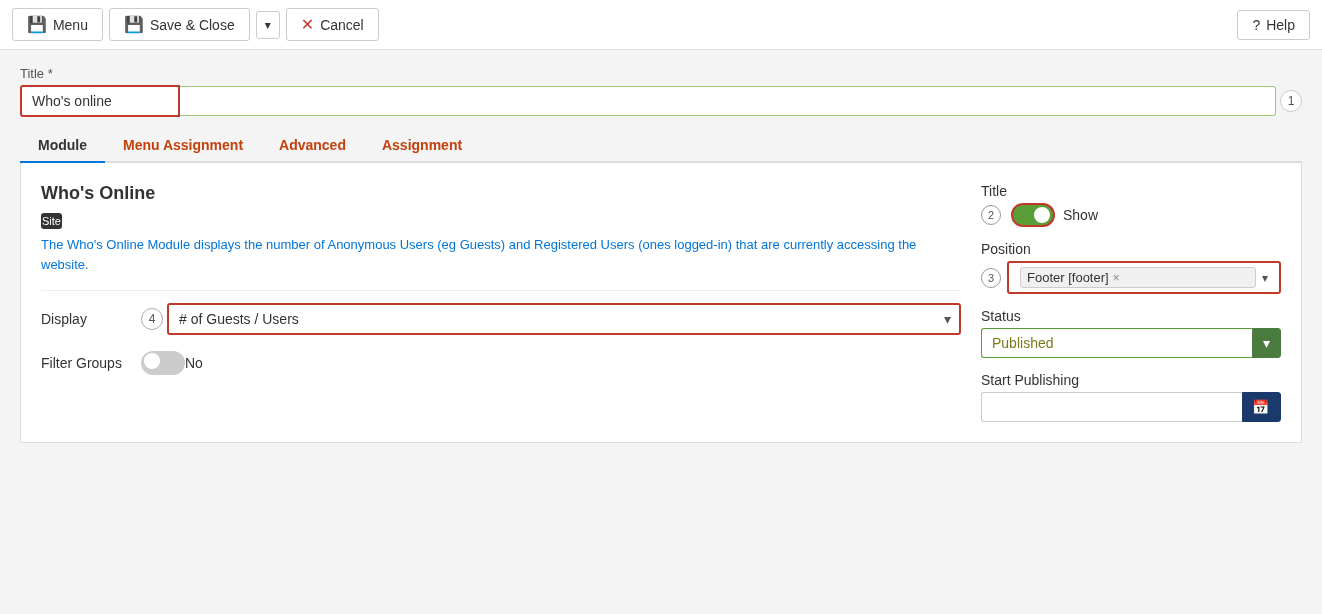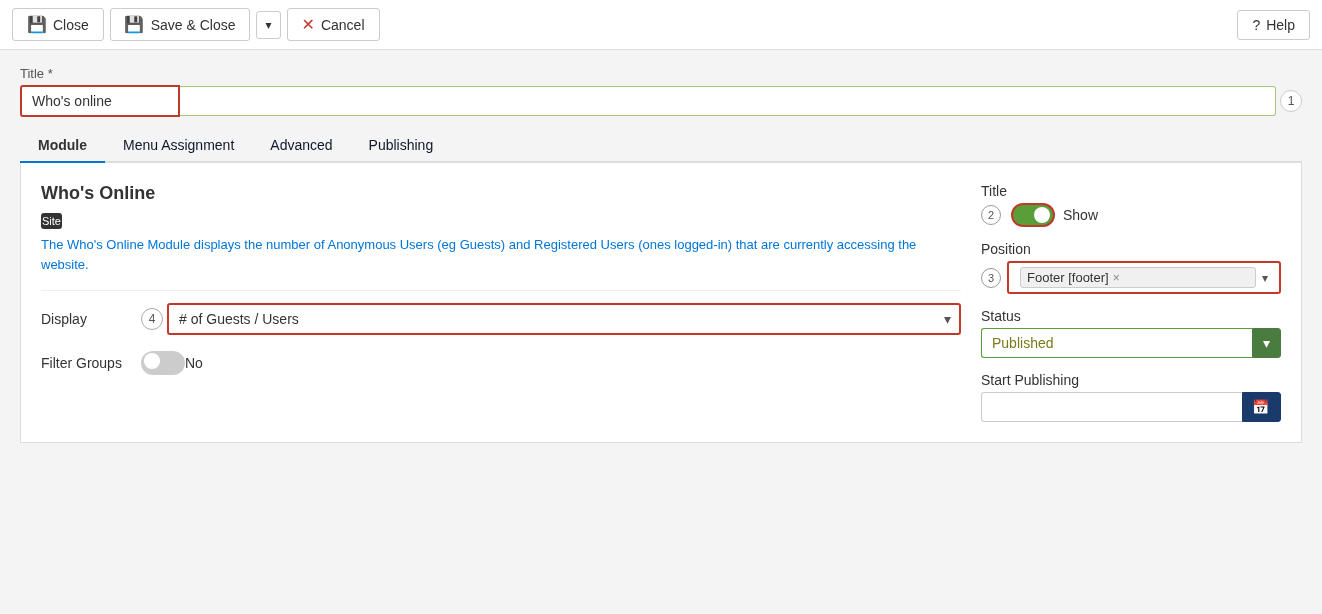--- a/index.html
+++ b/index.html
@@ -112,24 +112,25 @@
     
     .tabs {
       display: flex;
       border-bottom: 2px solid #ddd;
       gap: 0;
     }
     .tab {
       padding: 8px 18px;
       cursor: pointer;
       font-size: 14px;
-      color: #0f172a;
+      color: #c2410c;
       border-bottom: 2px solid transparent;
       margin-bottom: -2px;
       text-decoration: none;
+      font-weight: bold;
     }
     .tab.active {
       color: #333;
       font-weight: bold;
       border-bottom: 2px solid #0275d8;
     }
 
     
     .two-col {
       display: flex;
@@ -363,21 +364,21 @@
       color: #555;
       margin-right: 2px;
     }
   </style>
 </head>
 <body>
 
 <div class="toolbar">
   <button class="toolbar-btn">
     <span class="icon-save">💾</span>
-    <span>Close</span>
+    <span>Menu</span>
   </button>
   <button class="toolbar-btn">
     <span class="icon-save">💾</span>
     <span>Save &amp; Close</span>
   </button>
   <button class="toolbar-btn-dropdown">▾</button>
   <button class="toolbar-btn">
     <span class="icon-cancel">✕</span>
     <span>Cancel</span>
   </button>
@@ -398,21 +399,21 @@
       <input type="text" class="title-input-rest" value="" style="">
       <span class="step-badge">1</span>
     </div>
   </div>
 
   <div>
     <div class="tabs">
       <a class="tab active">Module</a>
       <a class="tab">Menu Assignment</a>
       <a class="tab">Advanced</a>
-      <a class="tab">Publishing</a>
+      <a class="tab">Assignment</a>
     </div>
 
     <div class="two-col">
 
       <div class="col-left">
         <div class="module-title">Who's Online</div>
         <div class="site-badge">Site</div>
         <div class="module-desc">The Who's Online Module displays the number of Anonymous Users (eg Guests) and Registered Users (ones logged-in) that are currently accessing the website.</div>
         <hr>
 

